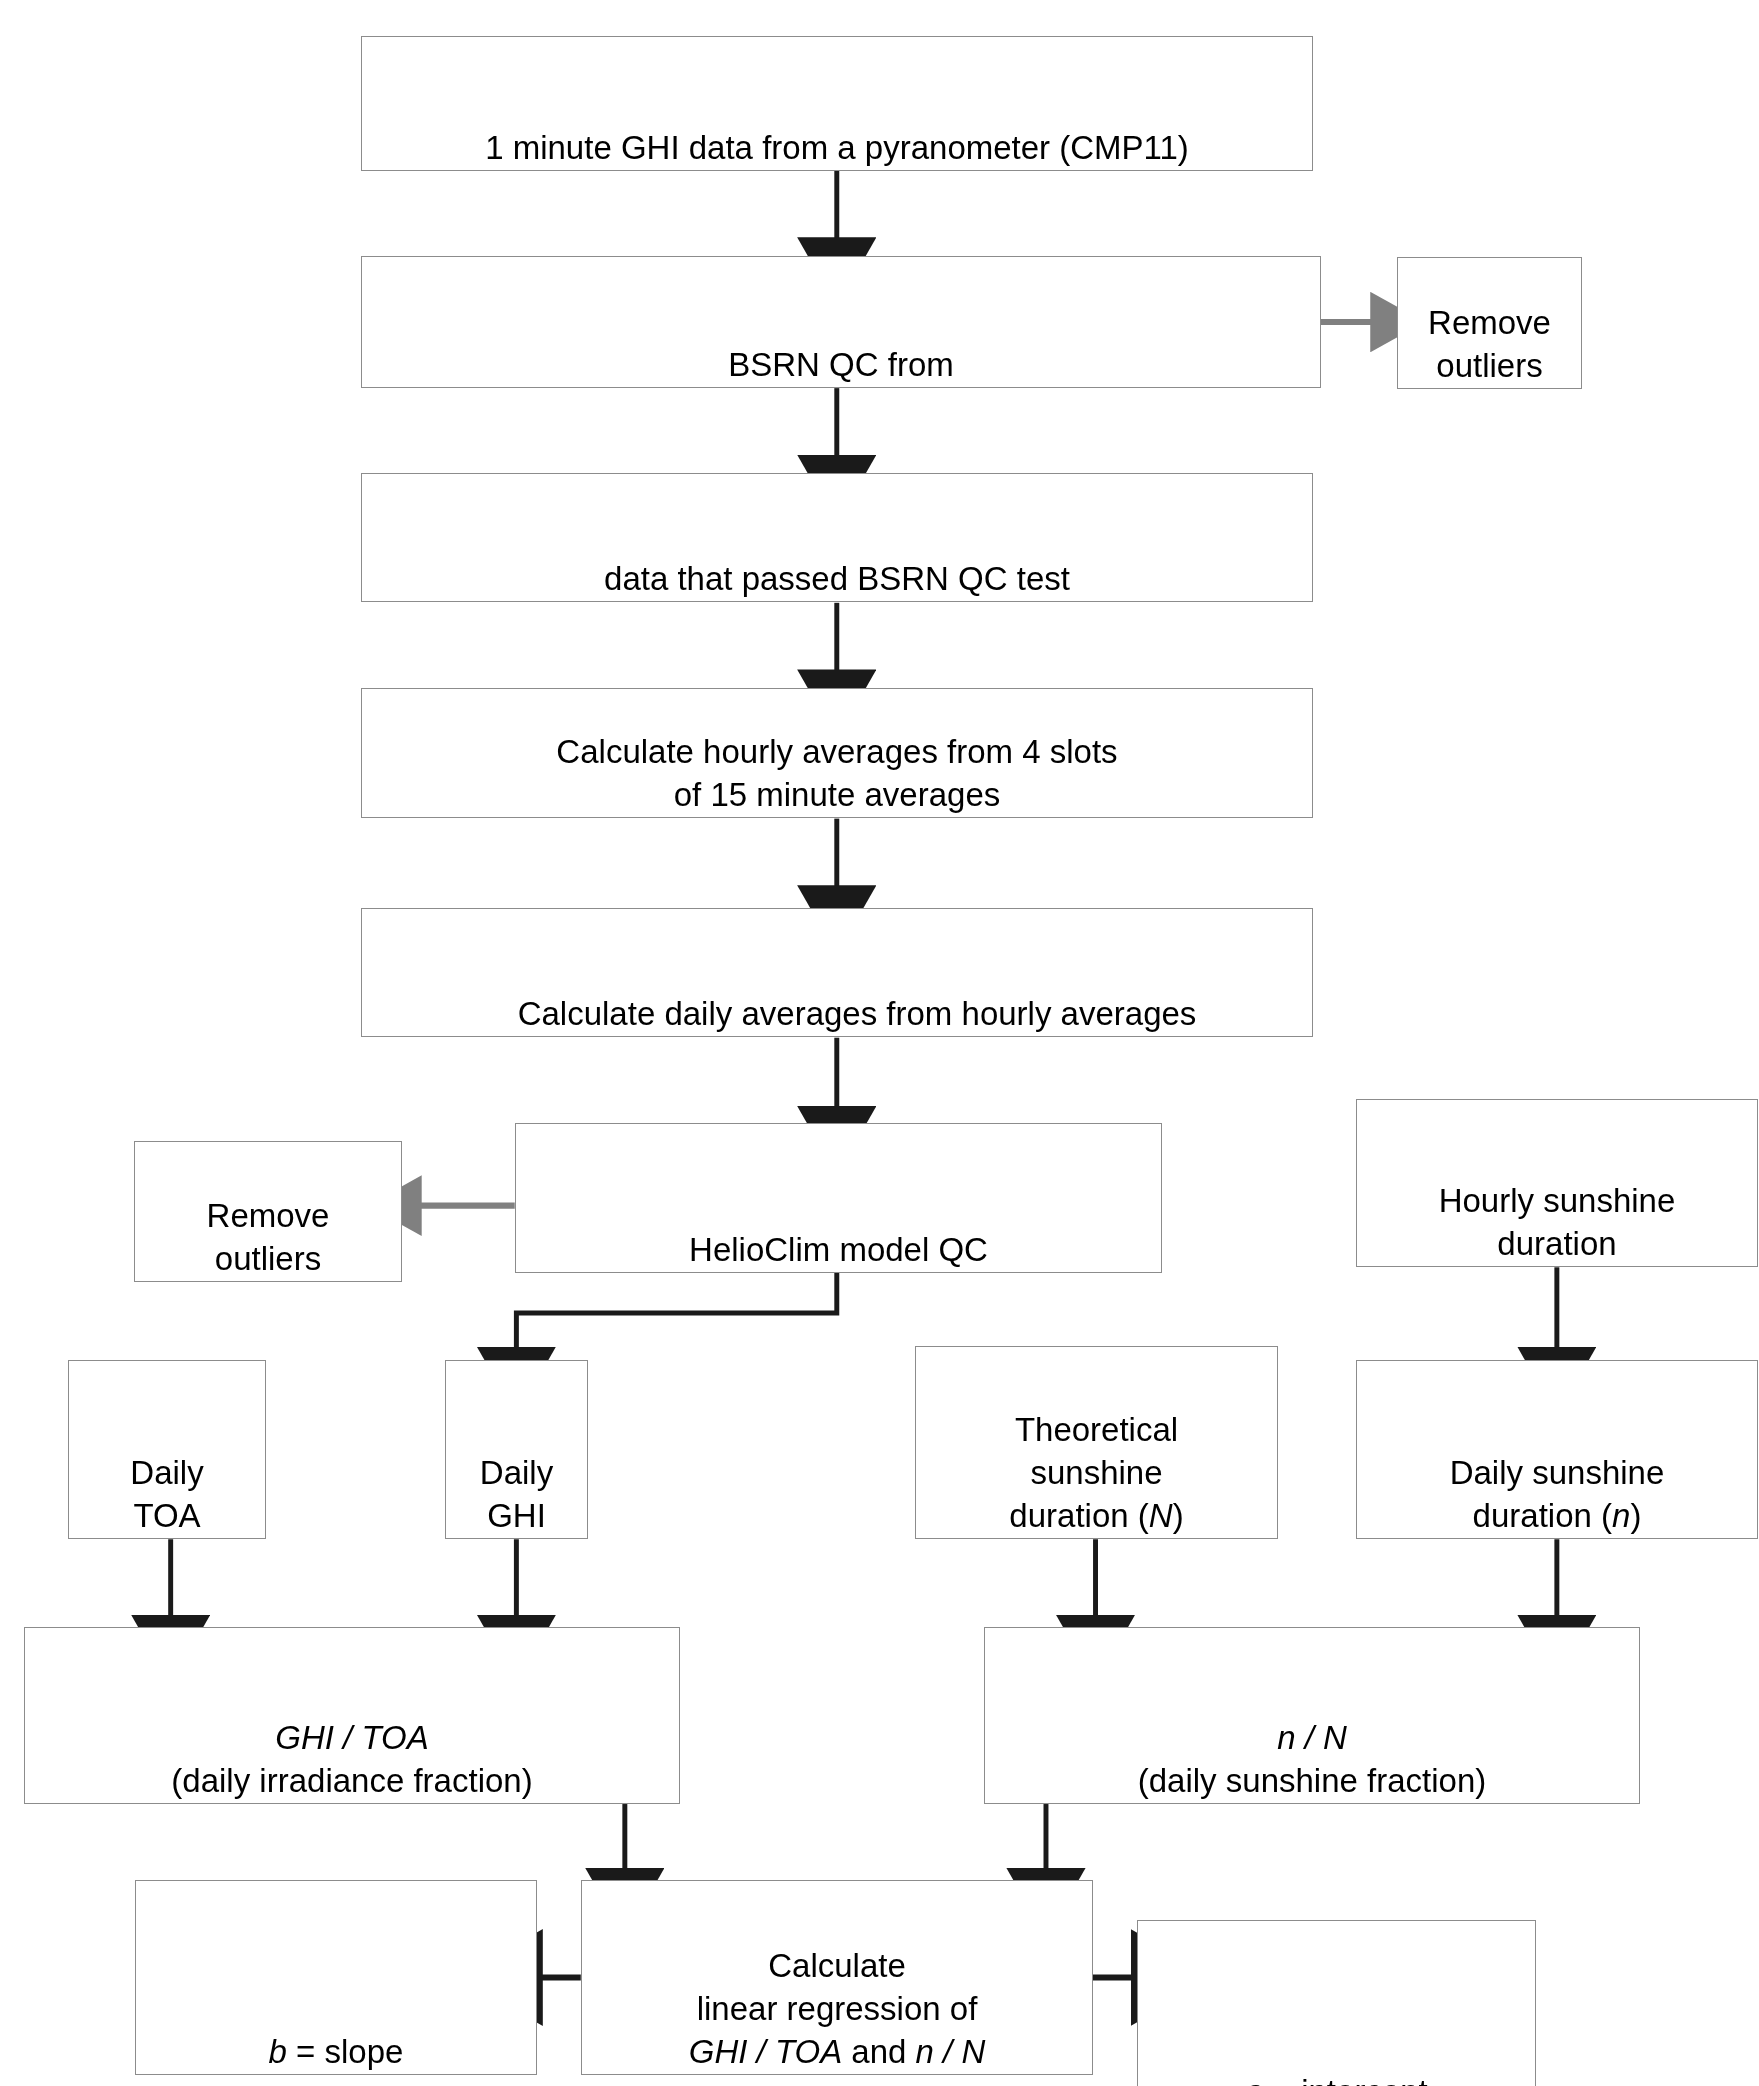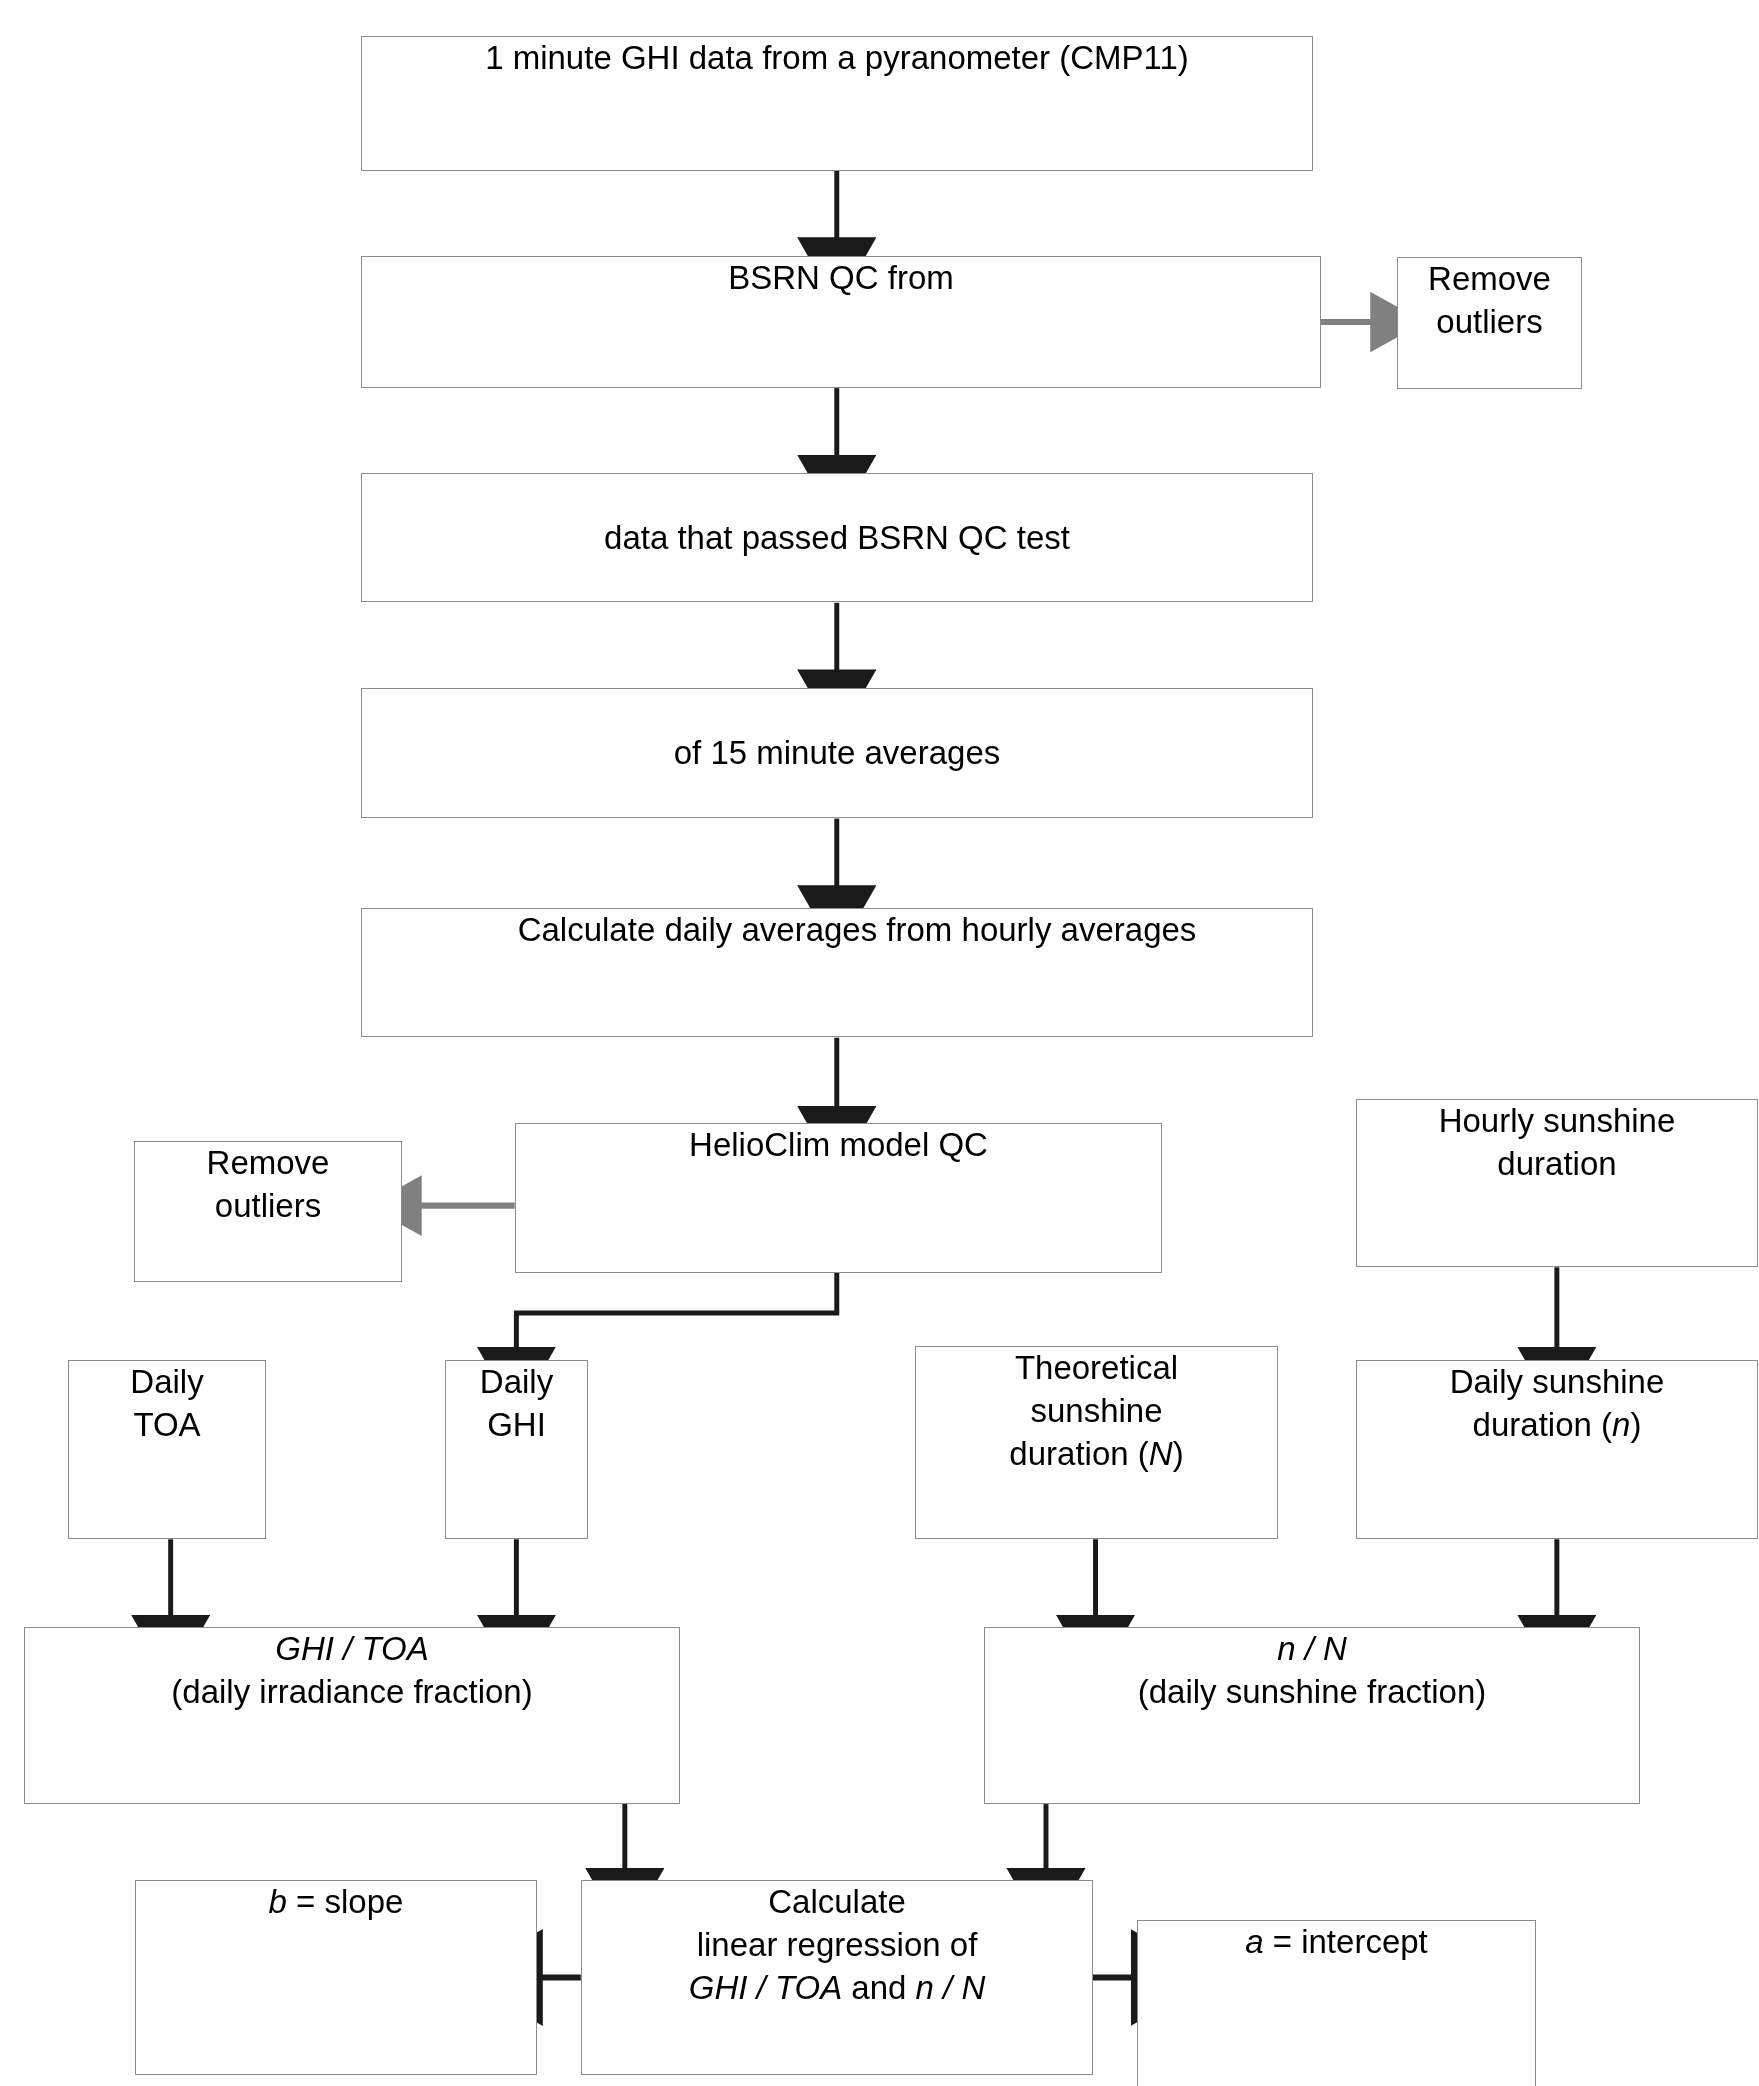--- a/index.html
+++ b/index.html
@@ -14,21 +14,21 @@
     background: #ffffff;
     font-family: "Liberation Sans", sans-serif;
     overflow: hidden;
   }
   .node {
     position: absolute;
     box-sizing: border-box;
     border: 1.7px solid #8c8c8c;
     background: #ffffff;
     display: flex;
-    align-items: flex-start;
+    align-items: flex-end;
     justify-content: center;
     text-align: center;
     color: #000000;
     font-size: 33px;
     line-height: 1.30;
     font-family: "Liberation Sans", sans-serif;
   }
   .node .txt {
     padding: 0 8.8px;
     width: 100%;
@@ -103,21 +103,21 @@
 
   <div class="node" style="left:1397px; top:257px; width:185px; height:132px;">
     <span class="txt"><span>Remove</span><br><span>outliers</span></span>
   </div>
 
   <div class="node" style="left:361px; top:473px; width:952px; height:129px;">
     <span class="txt"><br><span>data that passed BSRN QC test</span></span>
   </div>
 
   <div class="node" style="left:361px; top:688px; width:952px; height:130px;">
-    <span class="txt"><br><span>of 15 minute averages</span></span>
+    <span class="txt"><span>Calculate hourly averages from 4 slots</span><br><span>of 15 minute averages</span></span>
   </div>
 
   <div class="node" style="left:361px; top:908px; width:952px; height:129px;padding-left:40px;">
     <span class="txt">Calculate daily averages from hourly averages</span>
   </div>
 
   <div class="node" style="left:515px; top:1123px; width:647px; height:150px;">
     <span class="txt">HelioClim model QC</span>
   </div>
 

